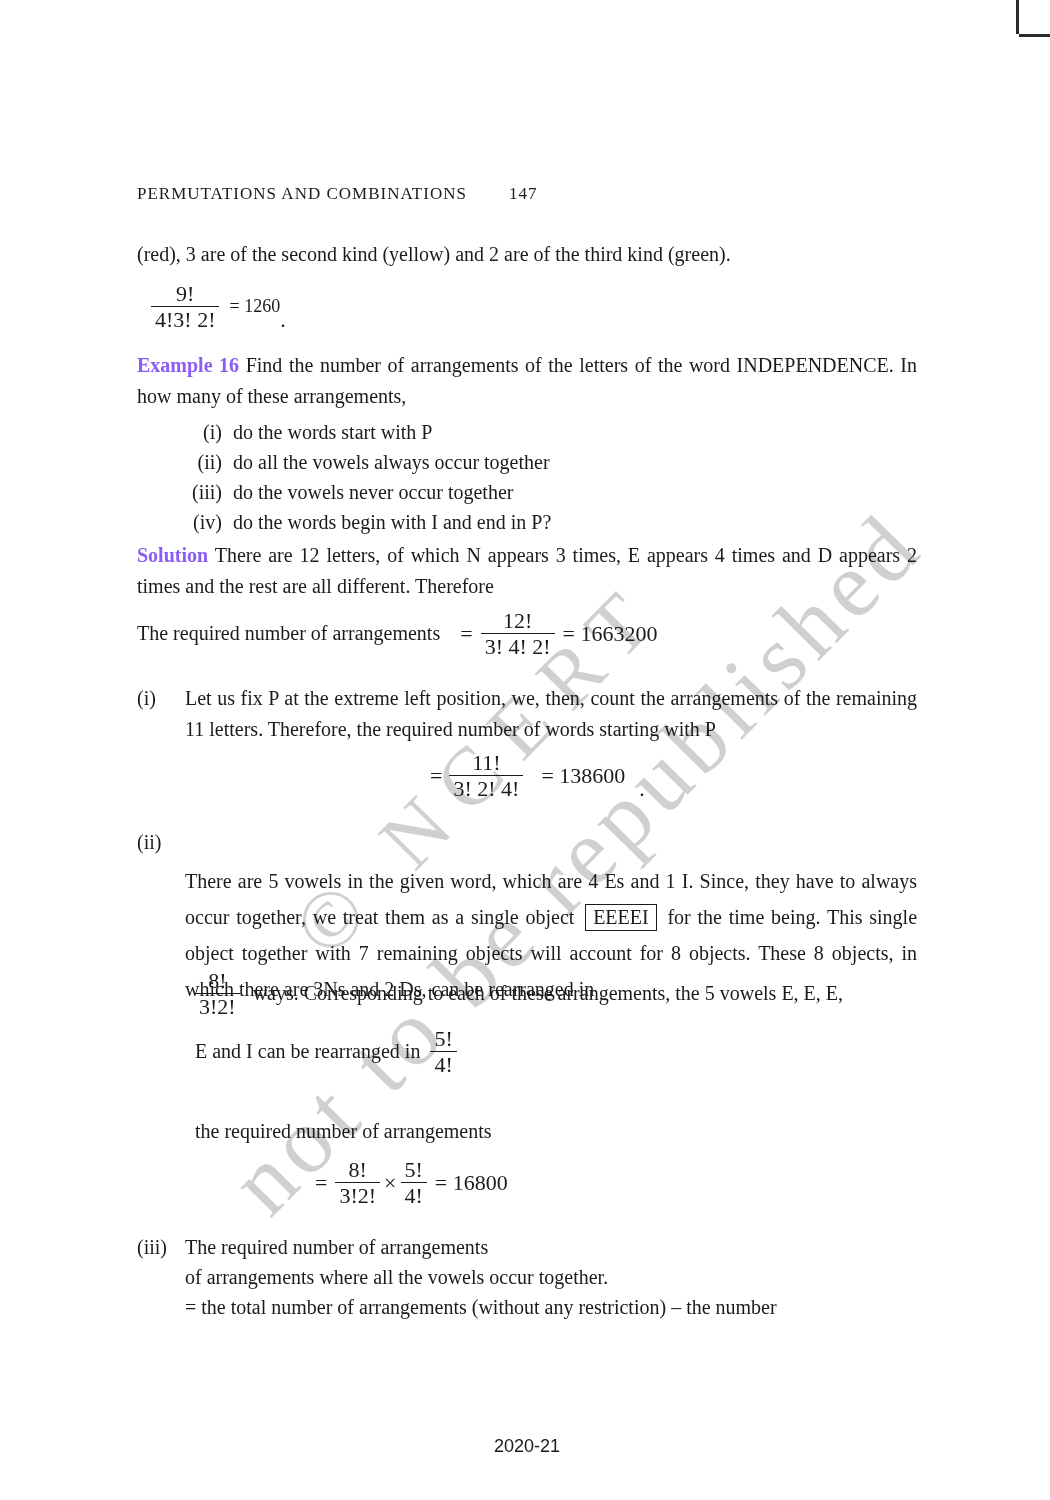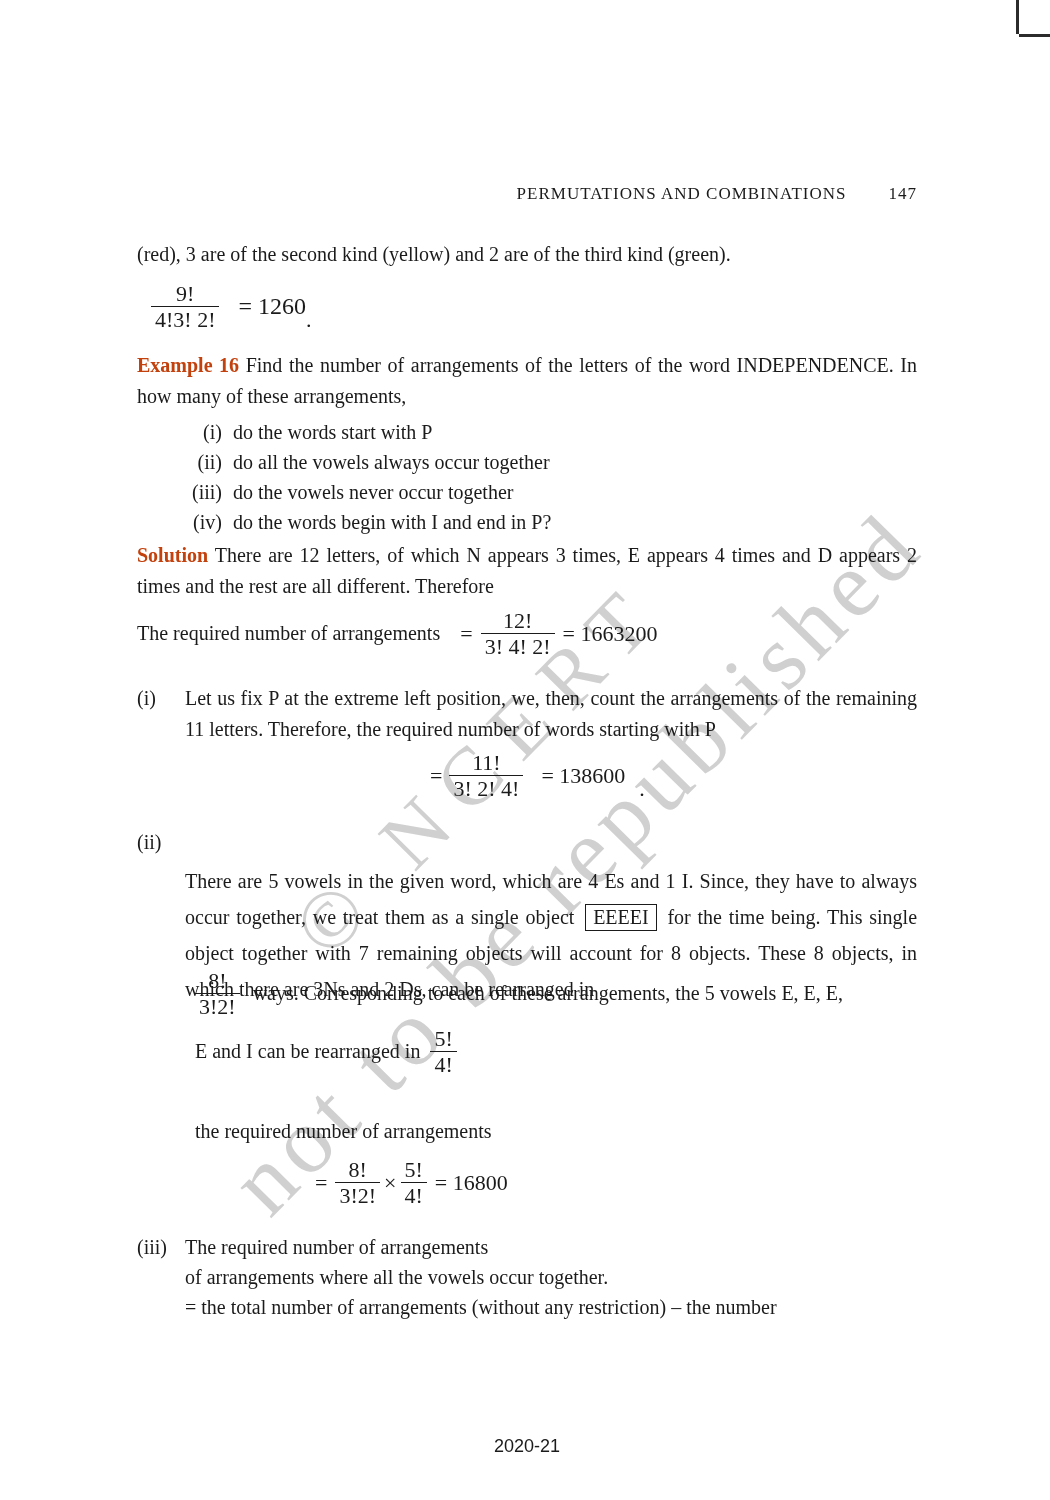--- a/index.html
+++ b/index.html
@@ -19,25 +19,25 @@
   }
   .wm1 { font-size:82px; letter-spacing:20px; }
   .wm2 { font-size:94px; letter-spacing:7px; margin-top:34px; white-space:nowrap; }
 
   .layer { position:absolute; inset:0; z-index:1; }
 
   
   .cropv { left:1016px; top:0; width:3px; height:34px; background:#2b2b2b; }
   .croph { left:1019px; top:34px; width:31px; height:3px; background:#2b2b2b; }
 
-  .header { top:184px; display:flex; justify-content:flex-end; gap:42px;
+  .header { top:184px; display:flex; gap:42px;
             font-size:17px; letter-spacing:1px; }
 
   .para { line-height:31px; text-align:justify; }
-  .accent { font-weight:bold; color:#c2410c; }
+  .accent { font-weight:bold; color:#8b5cf6; }
 
   
   .frac { display:inline-flex; flex-direction:column; align-items:center;
           text-align:center; line-height:1.15; font-size:22px; }
   .frac .den { border-top:1.8px solid #1b1b1b; }
   .frac .num, .frac .den { padding:0 4px; white-space:nowrap; }
   .eqrow { display:flex; align-items:center; font-size:22px; }
   .low-dot { align-self:flex-end; padding-bottom:0px; }
 
   
@@ -78,21 +78,21 @@
       <span>147</span>
     </div>
 
     <div class="abs col para" style="top:239px;">(red), 3 are of the second kind (yellow) and 2 are of the third kind (green).</div>
 
     <div class="abs col eqrow" style="top:281px; font-size:20px;">
       <span class="frac" style="margin-left:14px;">
         <span class="num">9!</span>
         <span class="den">4!3! 2!</span>
       </span>
-      <span style="margin-left:19px; font-size:24px;">= 1260</span>
+      <span style="margin-left:10px; font-size:18px;">= 1260</span>
       <span class="low-dot" style="font-size:22px;">.</span>
     </div>
 
     <div class="abs col para" style="top:350px;">
       <span class="accent">Example 16</span>
       <span>Find the number of arrangements of the letters of the word INDEPENDENCE. In how many of these arrangements,</span>
     </div>
 
     <div class="abs col" style="top:417px;">
       <div class="sub">

